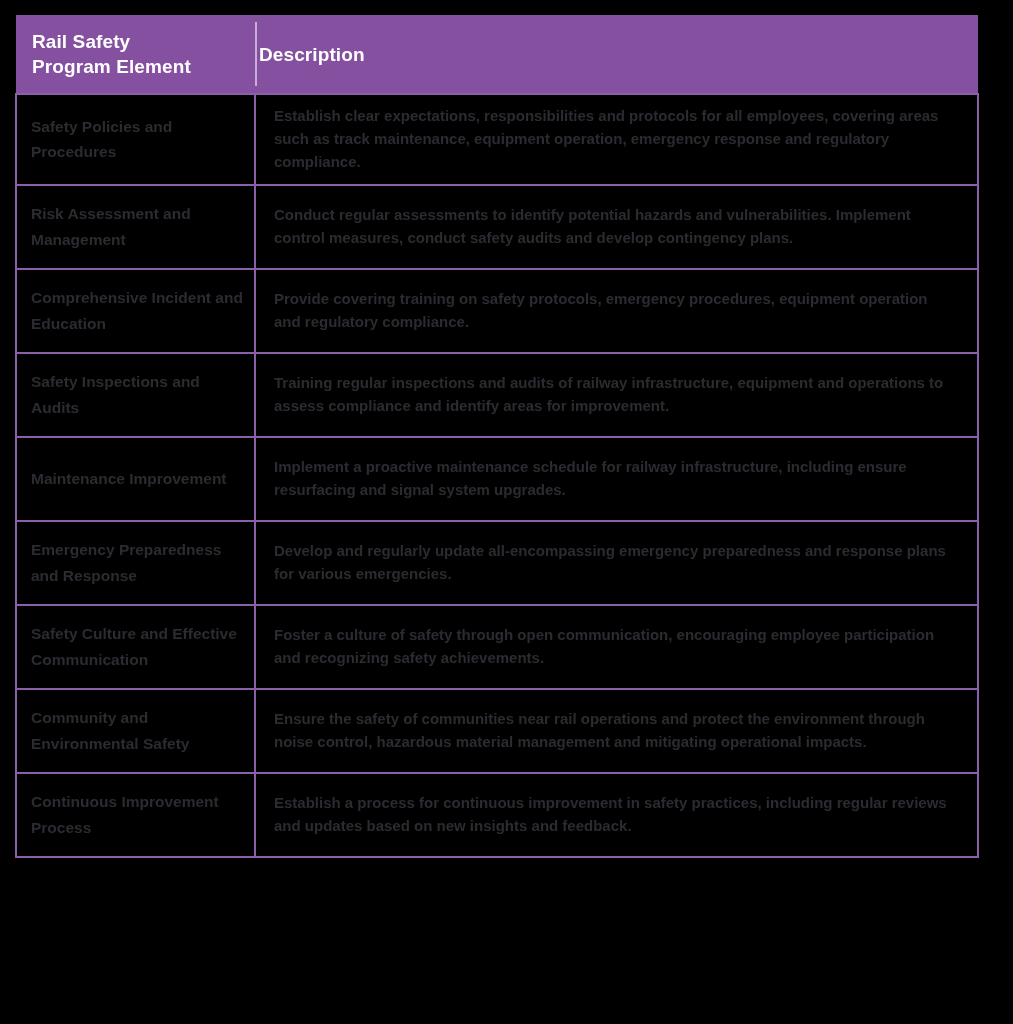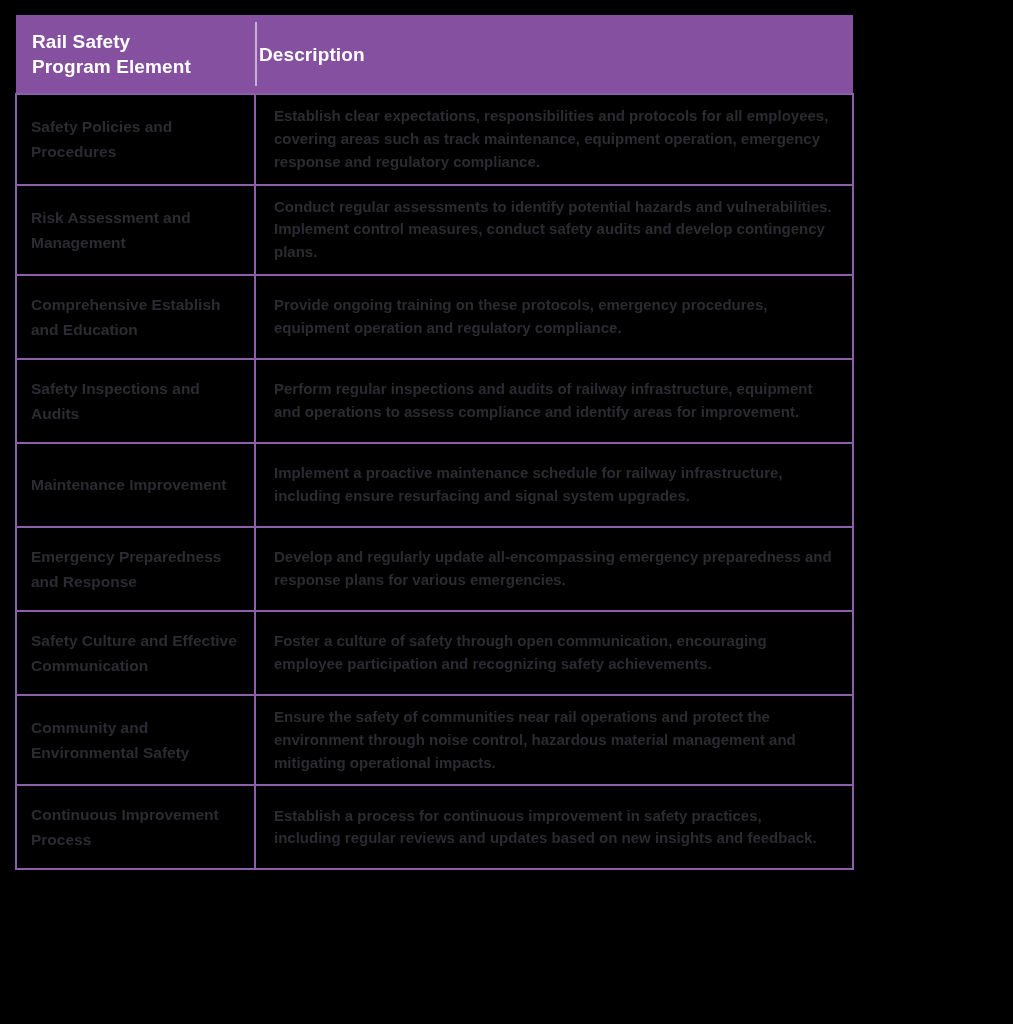--- a/index.html
+++ b/index.html
@@ -24,21 +24,21 @@
 
   .table-wrap {
     position: absolute;
     left: 15px;
     top: 15px;
     width: 984px;
     height: 990px;
   }
 
   table.rail-table {
-    width: 839px;
+    width: 964px;
     border-collapse: collapse;
     table-layout: fixed;
     border: 0;
   }
 
   
   thead tr.header-row {
     background: #85509F;
   }
   thead th {
@@ -120,26 +120,26 @@
       <tbody>
           <tr>
             <td class="cell-element">Safety Policies and Procedures</td>
             <td class="cell-desc">Establish clear expectations, responsibilities and protocols for all employees, covering areas such as track maintenance, equipment operation, emergency response and regulatory compliance.</td>
           </tr>
           <tr>
             <td class="cell-element">Risk Assessment and Management</td>
             <td class="cell-desc">Conduct regular assessments to identify potential hazards and vulnerabilities. Implement control measures, conduct safety audits and develop contingency plans.</td>
           </tr>
           <tr>
-            <td class="cell-element">Comprehensive Establish and Education</td>
-            <td class="cell-desc">Provide ongoing training on these protocols, emergency procedures, equipment operation and regulatory compliance.</td>
+            <td class="cell-element">Comprehensive Incident and Education</td>
+            <td class="cell-desc">Provide covering training on safety protocols, emergency procedures, equipment operation and regulatory compliance.</td>
           </tr>
           <tr>
             <td class="cell-element">Safety Inspections and Audits</td>
-            <td class="cell-desc">Perform regular inspections and audits of railway infrastructure, equipment and operations to assess compliance and identify areas for improvement.</td>
+            <td class="cell-desc">Training regular inspections and audits of railway infrastructure, equipment and operations to assess compliance and identify areas for improvement.</td>
           </tr>
           <tr>
             <td class="cell-element">Maintenance Improvement</td>
             <td class="cell-desc">Implement a proactive maintenance schedule for railway infrastructure, including ensure resurfacing and signal system upgrades.</td>
           </tr>
           <tr>
             <td class="cell-element">Emergency Preparedness and Response</td>
             <td class="cell-desc">Develop and regularly update all-encompassing emergency preparedness and response plans for various emergencies.</td>
           </tr>
           <tr>

